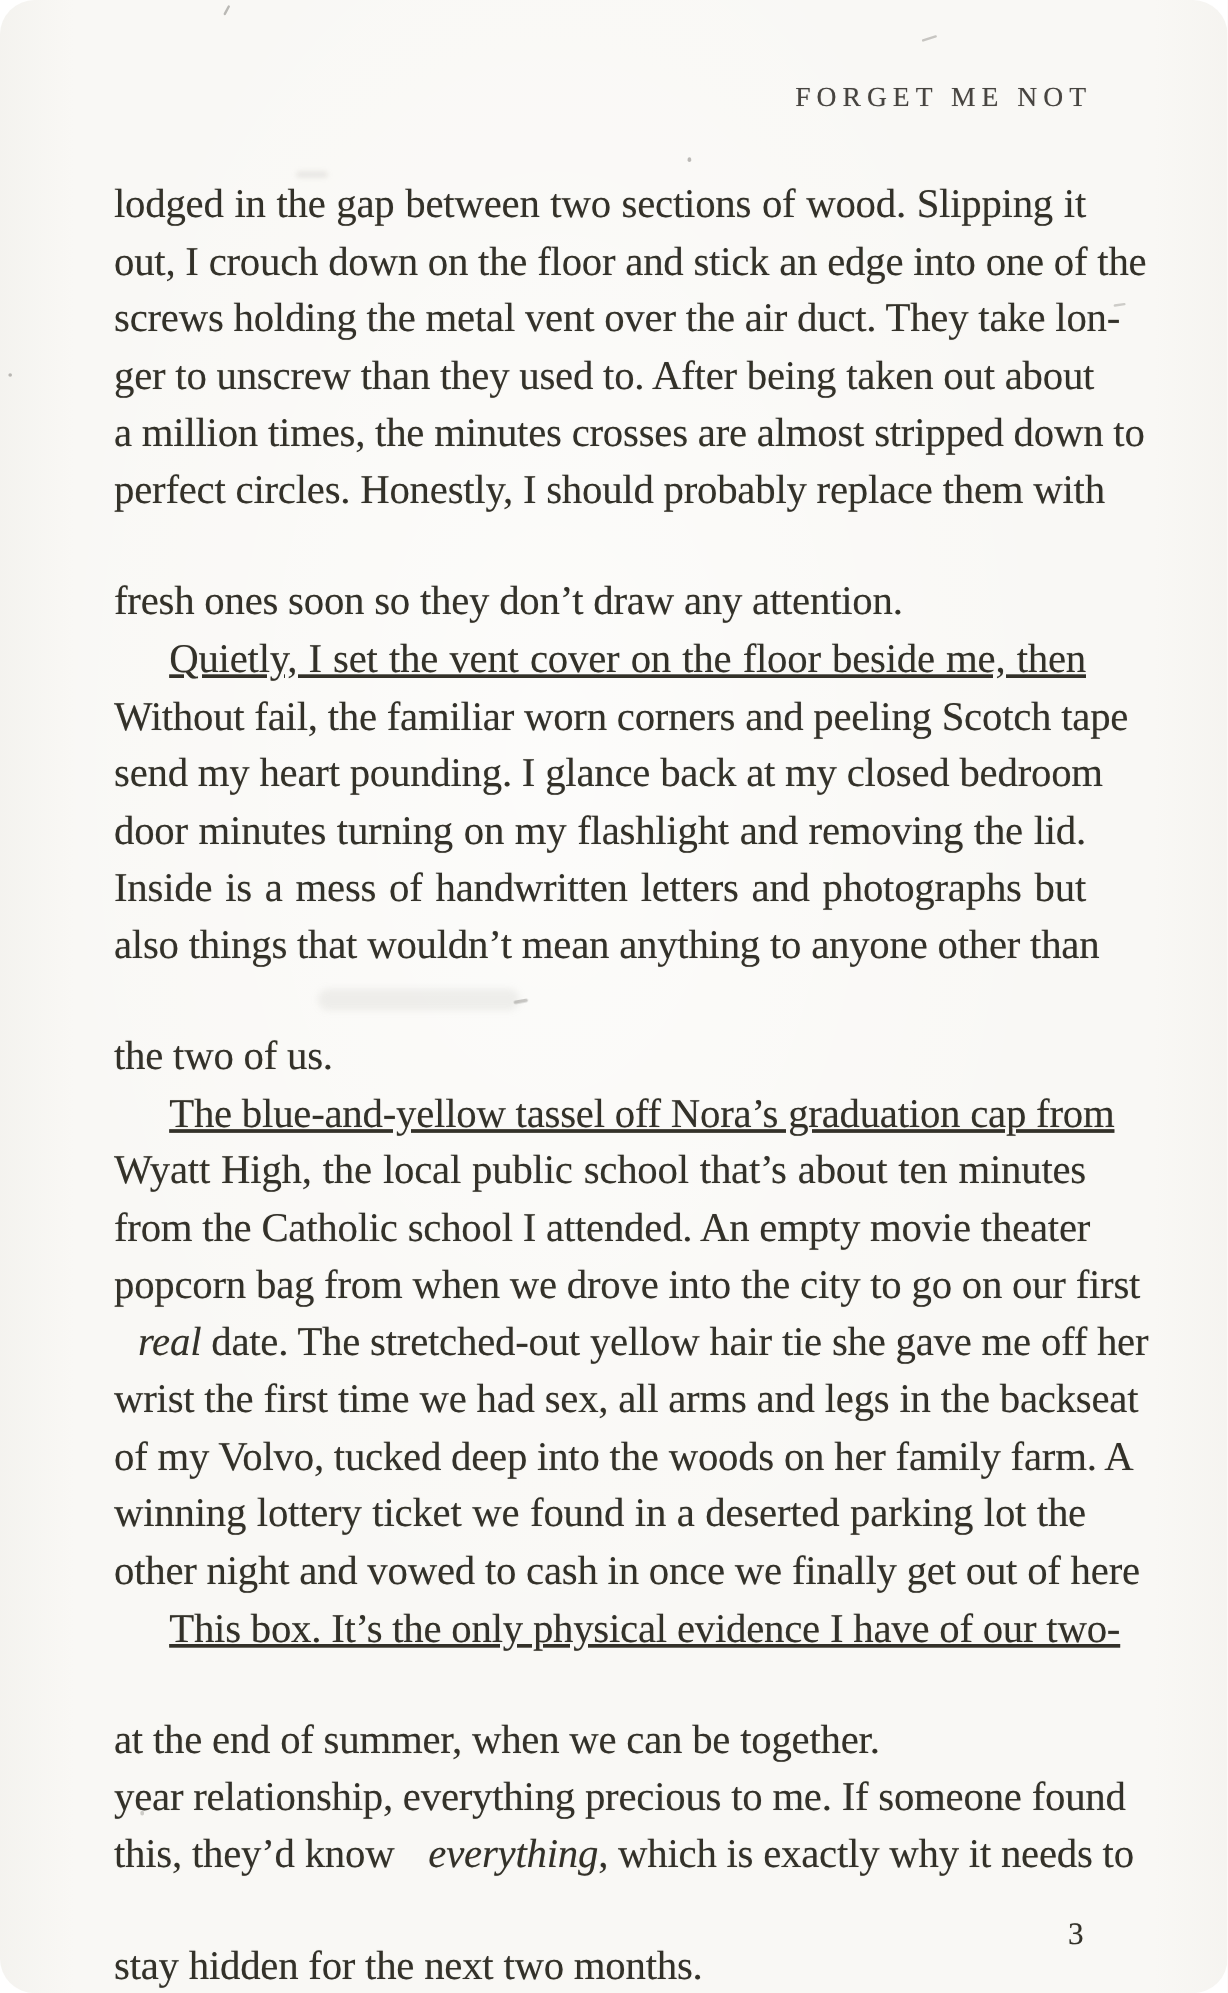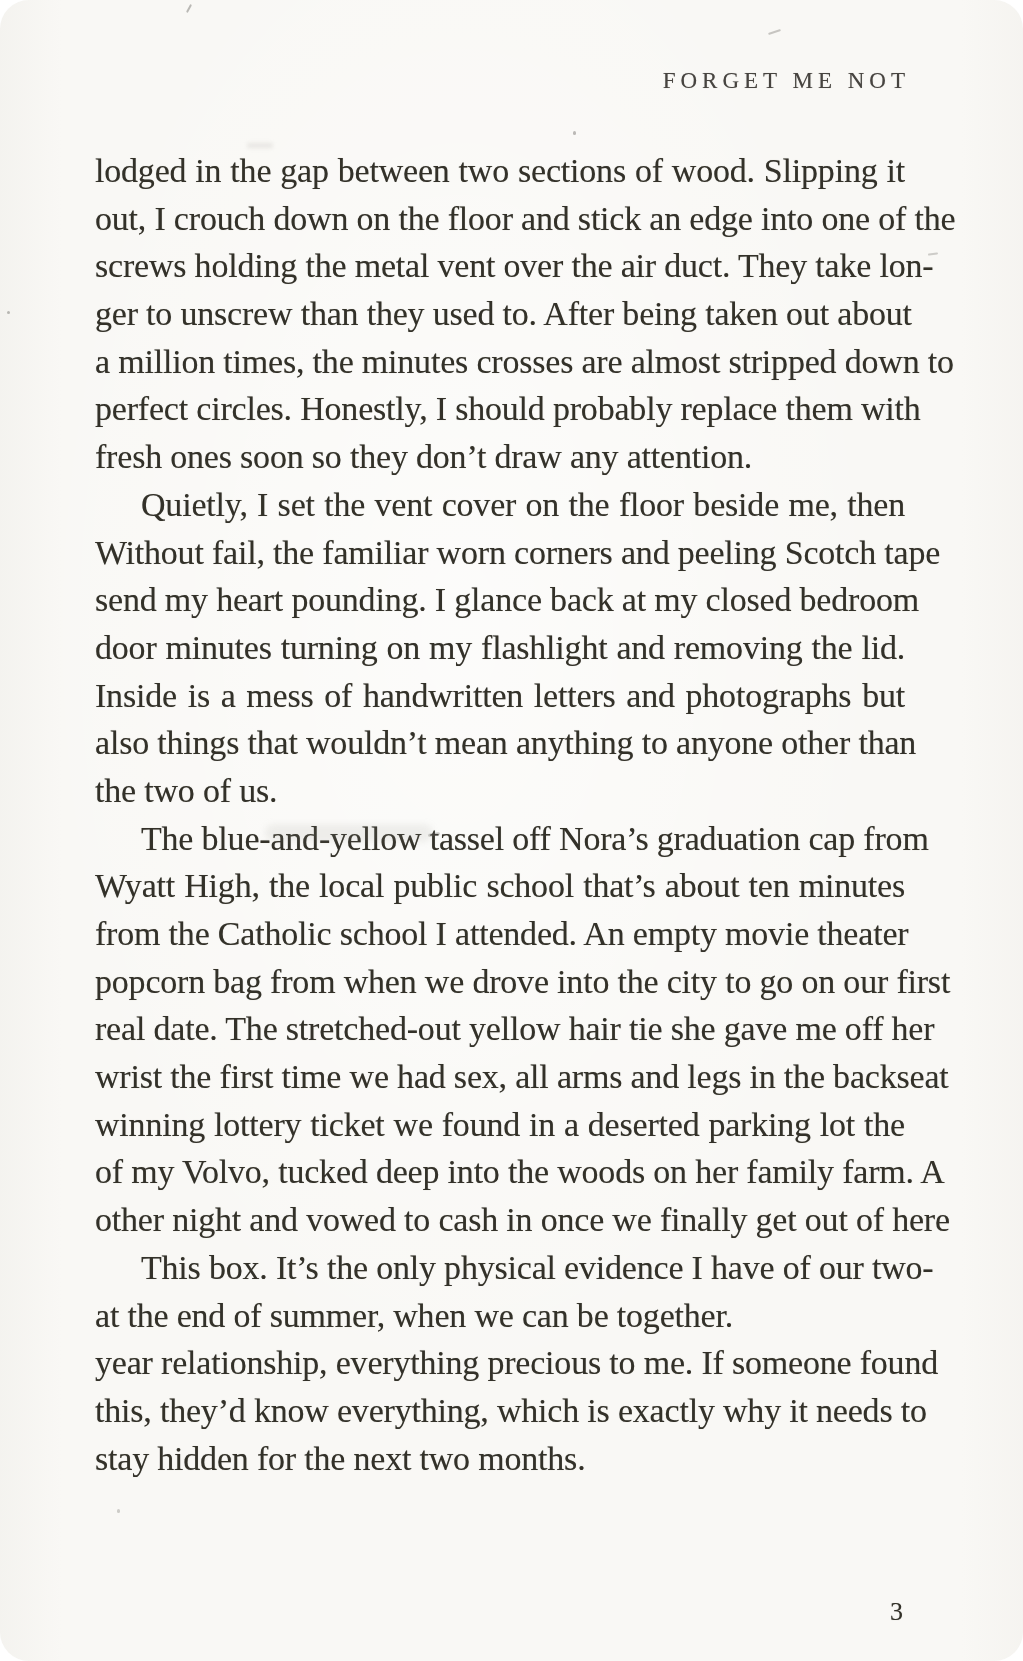--- a/index.html
+++ b/index.html
@@ -42,25 +42,29 @@
   .line {
     height: 47.7px;
     text-align: justify;
     text-align-last: justify;
     text-justify: inter-word;
     white-space: nowrap;
     overflow: visible;
   }
   .line.last {
     text-align-last: left;
+    margin-top: 45px;
   }
   .line.indent {
     text-indent: 46px;
+    text-decoration: underline;
   }
   .it {
+    font-style: italic;
+    margin-left: 20px;
   }
   .page-number {
     position: absolute;
     top: 1597px;
     right: 120px;
     font-size: 26px;
     color: var(--ink, #333129);
     text-shadow: 0 0 0.7px rgba(51,49,41,0.4);
   }
   
@@ -108,22 +112,22 @@
       <div class="line"><span>door minutes turning on my flashlight and removing the lid.</span></div>
       <div class="line"><span>Inside is a mess of handwritten letters and photographs but</span></div>
       <div class="line"><span>also things that wouldn’t mean anything to anyone other than</span></div>
       <div class="line last"><span>the two of us.</span></div>
       <div class="line indent"><span>The blue-and-yellow tassel off Nora’s graduation cap from</span></div>
       <div class="line"><span>Wyatt High, the local public school that’s about ten minutes</span></div>
       <div class="line"><span>from the Catholic school I attended. An empty movie theater</span></div>
       <div class="line"><span>popcorn bag from when we drove into the city to go on our first</span></div>
       <div class="line"><span class="it">real</span><span> date. The stretched-out yellow hair tie she gave me off her</span></div>
       <div class="line"><span>wrist the first time we had sex, all arms and legs in the backseat</span></div>
+      <div class="line"><span>of my Volvo, tucked deep into the woods on her family farm. A</span></div>
       <div class="line"><span>winning lottery ticket we found in a deserted parking lot the</span></div>
-      <div class="line"><span>of my Volvo, tucked deep into the woods on her family farm. A</span></div>
       <div class="line"><span>other night and vowed to cash in once we finally get out of here</span></div>
       <div class="line indent"><span>This box. It’s the only physical evidence I have of our two-</span></div>
       <div class="line last"><span>at the end of summer, when we can be together.</span></div>
       <div class="line"><span>year relationship, everything precious to me. If someone found</span></div>
       <div class="line"><span>this, they’d know </span><span class="it">everything</span><span>, which is exactly why it needs to</span></div>
       <div class="line last"><span>stay hidden for the next two months.</span></div>
     </div>
 
   <div class="page-number">3</div>
 

